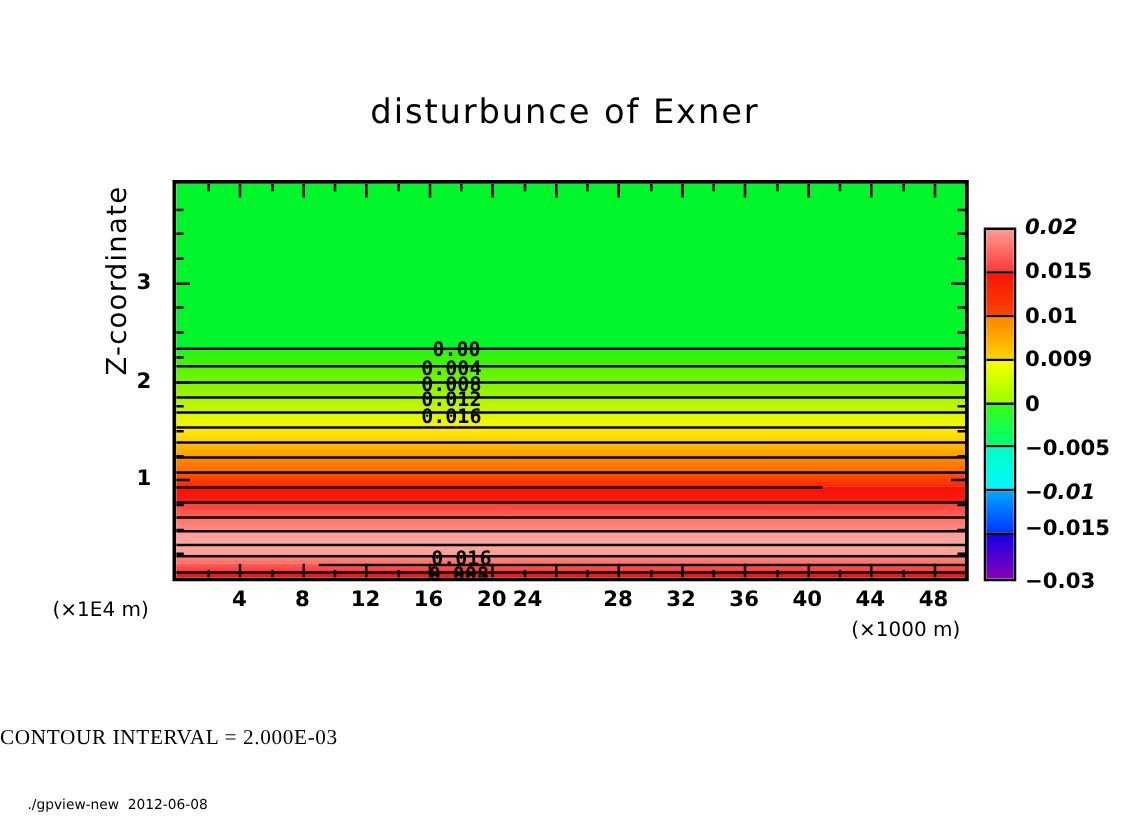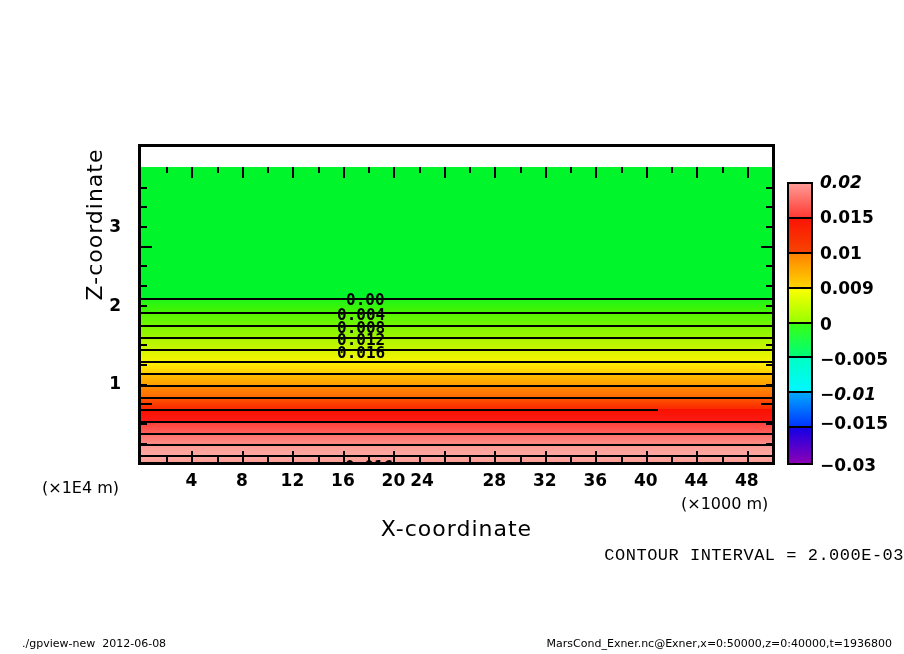--- a/index.html
+++ b/index.html
@@ -40,21 +40,20 @@
     width: 637px;
     height: 321px;
     border: 3px solid #000;
     box-sizing: border-box;
     background: #ffffff;
     overflow: hidden;
   }
   #plot-inner {
     position: absolute;
     inset: 0;
-    margin-top: 20px;
   }
 
   
   .band {
     position: absolute;
     left: 0;
     width: 100%;
   }
   .cline {
     position: absolute;
@@ -191,24 +190,24 @@
     font-weight: 700;
     font-family: "DejaVu Sans", "Liberation Sans", sans-serif;
     transform: translateY(-50%);
     white-space: pre;
   }
 
   
   #contour-interval {
     position: absolute;
     left: 0; right: 0;
-    top: 546px;
-    text-align: right;
+    top: 580px;
+    text-align: left;
     font-size: 17px;
-    font-family: Liberation Mono, monospace;
+    font-family: Liberation Serif, serif;
     letter-spacing: 0.5px;
     white-space: pre;
   }
   #time-stamp {
     position: absolute;
     right: 128px;
     top: 595px;
     font-size: 16px;
     font-family: "DejaVu Sans Mono", "Liberation Mono", monospace;
     white-space: pre;
@@ -228,20 +227,21 @@
     font-size: 11px;
     font-family: "DejaVu Sans", "Liberation Sans", sans-serif;
     white-space: pre;
   }
 </style>
 </head>
 <body>
 
 <div class="page">
 
+  <div id="chart-title">disturbunce of Exner</div>
 
   <div id="plot-frame">
     <div id="plot-inner">
         <div class="band" style="top: 0px; height: 131px; background: linear-gradient(rgb(0, 245, 43), rgb(0, 245, 43));"></div>
         <div class="band" style="top: 131px; height: 14px; background: linear-gradient(rgb(28, 245, 28), rgb(69, 245, 0));"></div>
         <div class="band" style="top: 145px; height: 13px; background: linear-gradient(rgb(82, 245, 0), rgb(114, 245, 0));"></div>
         <div class="band" style="top: 158px; height: 12px; background: linear-gradient(rgb(126, 245, 0), rgb(158, 245, 0));"></div>
         <div class="band" style="top: 170px; height: 12px; background: linear-gradient(rgb(169, 245, 0), rgb(201, 245, 0));"></div>
         <div class="band" style="top: 182px; height: 12px; background: linear-gradient(rgb(213, 245, 0), rgb(245, 245, 0));"></div>
         <div class="band" style="top: 194px; height: 12px; background: linear-gradient(rgb(255, 244, 0), rgb(255, 208, 0));"></div>
@@ -359,39 +359,37 @@
         <div class="tick-y minor tick-y-right" style="top: 59.0625px;"></div>
         <div class="tick-y minor" style="top: 39.375px;"></div>
         <div class="tick-y minor tick-y-right" style="top: 39.375px;"></div>
         <div class="tick-y minor" style="top: 19.6875px;"></div>
         <div class="tick-y minor tick-y-right" style="top: 19.6875px;"></div>
       </div>
   </div>
 
   <div id="y-axis-title">Z-coordinate</div>
 
-  <div id="x-axis-title">X-coordinate</div>
 
   <div id="y-unit">(×1E4 m)</div>
   <div id="x-unit">(×1000 m)</div>
 
   <div id="colorbar-wrap">
       <div class="cb-cell" style="background: linear-gradient(rgb(255, 154, 148), rgb(255, 59, 52));"></div>
       <div class="cb-cell" style="background: linear-gradient(rgb(251, 20, 5), rgb(248, 67, 0));"></div>
       <div class="cb-cell" style="background: linear-gradient(rgb(255, 132, 0), rgb(255, 212, 0));"></div>
       <div class="cb-cell" style="background: linear-gradient(rgb(251, 255, 0), rgb(155, 255, 0));"></div>
       <div class="cb-cell" style="background: linear-gradient(rgb(55, 255, 20), rgb(0, 255, 119));"></div>
       <div class="cb-cell" style="background: linear-gradient(rgb(0, 255, 196), rgb(0, 247, 255));"></div>
       <div class="cb-cell" style="background: linear-gradient(rgb(0, 168, 255), rgb(0, 54, 255));"></div>
       <div class="cb-cell" style="background: linear-gradient(rgb(21, 0, 230), rgb(139, 0, 181));"></div>
     </div>
 
   <div id="contour-interval">CONTOUR INTERVAL = 2.000E-03</div>
   <div id="footer-left">./gpview-new  2012-06-08</div>
-  <div id="footer-right">MarsCond_Exner.nc@Exner,x=0:50000,z=0:40000,t=1936800</div>
 
 <div class="xlabel" style="left: 191.48px;">4</div>
     <div class="xlabel" style="left: 241.96px;">8</div>
     <div class="xlabel" style="left: 292.44px;">12</div>
     <div class="xlabel" style="left: 342.92px;">16</div>
     <div class="xlabel" style="left: 393.4px;">20</div>
     <div class="xlabel" style="left: 422px;">24</div>
     <div class="xlabel" style="left: 494.36px;">28</div>
     <div class="xlabel" style="left: 544.84px;">32</div>
     <div class="xlabel" style="left: 595.32px;">36</div>

